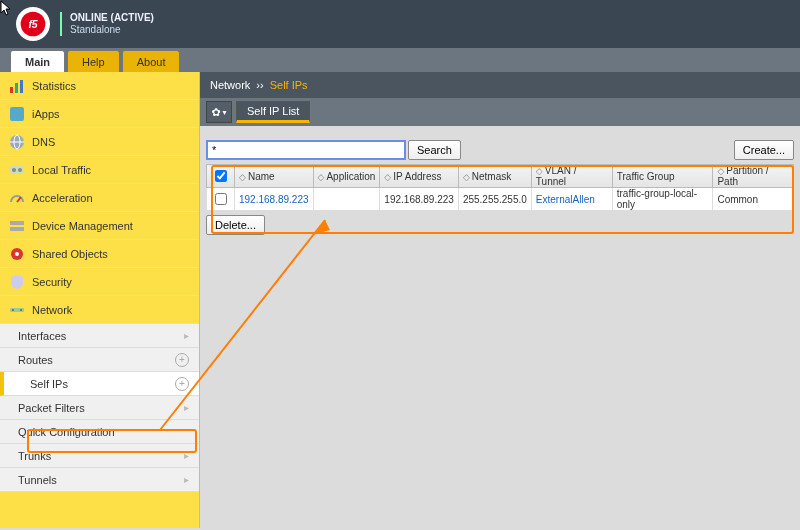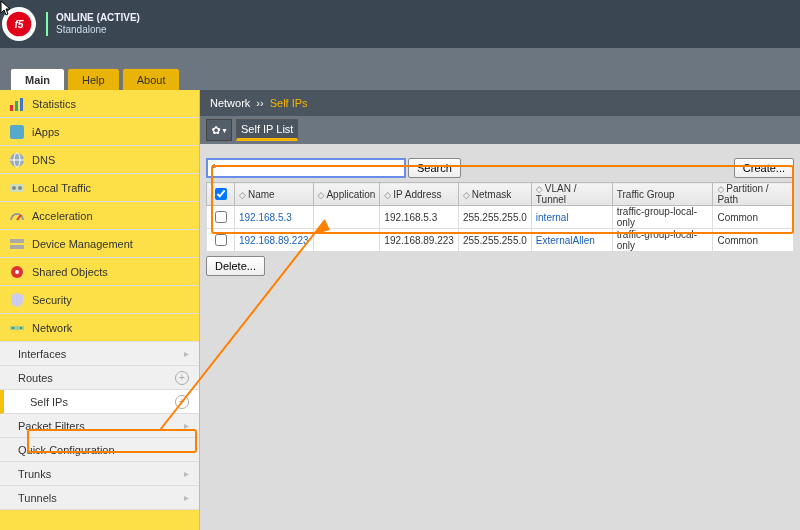--- a/index.html
+++ b/index.html
@@ -1,40 +1,40 @@
 <!DOCTYPE html>
 <html><head>
 <meta charset="utf-8">
 <style>
   * { box-sizing: border-box; font-family: Arial, Helvetica, sans-serif; }
   body { margin: 0; width: 800px; height: 530px; background: #dcdcdc; font-size: 11px; color: #333; position: relative; overflow: hidden; }
-  .header { height: 48px; background: #3a4652; display: flex; align-items: center; padding-left: 2px; }
+  .header { height: 48px; background: #3a4652; display: flex; align-items: center; padding-left: 16px; }
   .logo { width: 34px; height: 34px; background: #fff; border-radius: 50%; display: flex; align-items: center; justify-content: center; margin-right: 10px;}
   .logo svg { width: 26px; height: 26px; }
   .header-text { color: #cde; }
   .header-text .line1 { font-size: 10px; font-weight: bold; color: #eef; border-left: 2px solid #7fa; padding-left: 8px; line-height: 12px;}
   .header-text .line2 { font-size: 10px; color: #cde; border-left: 2px solid #7fa; padding-left: 8px; line-height: 12px;}
-  .tabs-row { height: 42px; background: #6c7680; display: flex; align-items: flex-end; padding-left: 10px; }
+  .tabs-row { height: 24px; background: #6c7680; display: flex; align-items: flex-end; padding-left: 10px; }
   .top-tab { height: 22px; padding: 0 14px; display:flex; align-items:center; background:#eab308; border:1px solid #777; border-bottom:none; color:#333; margin-right:2px; border-top-left-radius:3px; border-top-right-radius:3px; font-size:11px;}
   .top-tab.active { background:#fff; border:1px solid #777; border-bottom:none; font-weight:bold;}
   .main-area { display:flex; height:456px; }
   .sidebar { width: 200px; background:#fde047; border-right:1px solid #bbb; }
   .side-item { display:flex; align-items:center; height:28px; padding-left:8px; border-bottom:1px solid #ddd; color:#333;}
   .side-item .icn { width:18px; height:18px; margin-right:6px; display:flex; align-items:center; justify-content:center;}
   .subnav { background:#f0f0f0; }
   .sub-item { display:flex; align-items:center; justify-content:space-between; height:24px; padding:0 10px 0 18px; border-bottom:1px solid #ddd; color:#333; font-size:11px;}
   .sub-item.selected { background:#fff; border-left:4px solid #f4c20d; padding-left:26px; }
   .plus-circ { width:14px; height:14px; border:1px solid #aaa; border-radius:50%; display:flex; align-items:center; justify-content:center; color:#aaa; font-size:10px;}
   .chev { color:#bbb; font-size:10px;}
   .content { flex:1; background:#dcdcdc; position:relative; padding:0;}
   .breadcrumb { height:26px; background:#4a5560; color:#fff; display:flex; align-items:center; padding-left:10px; font-size:11px;}
   .breadcrumb .active { color:#f7b500; }
   .tabbar { height:28px; background:#6c7680; display:flex; align-items:center; padding-left:6px;}
   .gear-btn { width:26px; height:22px; background:#545e68; border:1px solid #444; display:flex; align-items:center; justify-content:center; color:#fff; margin-right:4px;}
-  .page-tab { height:22px; background:#b0b6bd; border:1px solid #555; padding:0 4px; display:flex; align-items:center; color:#222;}
+  .page-tab { height:22px; background:#b0b6bd; border:1px solid #555; padding:0 10px; display:flex; align-items:center; color:#222;}
   .page-tab.active { background:#4a5560; color:#fff; border-bottom:3px solid #f7b500;}
   .panel { margin:14px 6px; }
   .searchrow { display:flex; align-items:center; margin-bottom:4px;}
   .searchbox { width:200px; height:20px; border:2px solid #6a8ee8; padding:0 4px; font-size:11px;}
   .btn { height:20px; border:1px solid #888; background:linear-gradient(#fff,#eee); padding:0 8px; margin-left:2px; font-size:11px; display:flex; align-items:center; border-radius:2px;}
   .create-btn { margin-left:auto; }
   table.grid { width:100%; border-collapse:collapse; background:#fff;}
   table.grid th { background:linear-gradient(#f4f4f4,#e4e4e4); border:1px solid #bbb; height:22px; font-size:10px; color:#333; font-weight:normal; text-align:left; padding:0 4px;}
   table.grid th .sort{ color:#888; margin-right:2px; font-size:9px;}
   table.grid td { border:1px solid #ddd; height:22px; font-size:10px; padding:0 4px;}
@@ -220,30 +220,20 @@
             <th><span class="sort">◇</span><span>IP Address</span></th>
             <th><span class="sort">◇</span><span>Netmask</span></th>
             <th><span class="sort">◇</span><span>VLAN / Tunnel</span></th>
             <th><span>Traffic Group</span></th>
             <th><span class="sort">◇</span><span>Partition / Path</span></th>
           </tr>
         </thead>
         <tbody id="rows">
             <tr>
               <td><input type="checkbox" class="chk" style=""></td>
-              <td><a href="#">192.168.5.3</a></td>
-              <td></td>
-              <td>192.168.5.3</td>
-              <td>255.255.255.0</td>
-              <td><a href="#">internal</a></td>
-              <td>traffic-group-local-only</td>
-              <td>Common</td>
-            </tr>
-            <tr>
-              <td><input type="checkbox" class="chk" style=""></td>
               <td><a href="#">192.168.89.223</a></td>
               <td></td>
               <td>192.168.89.223</td>
               <td>255.255.255.0</td>
               <td><a href="#">ExternalAllen</a></td>
               <td>traffic-group-local-only</td>
               <td>Common</td>
             </tr>
           </tbody>
       </table>

